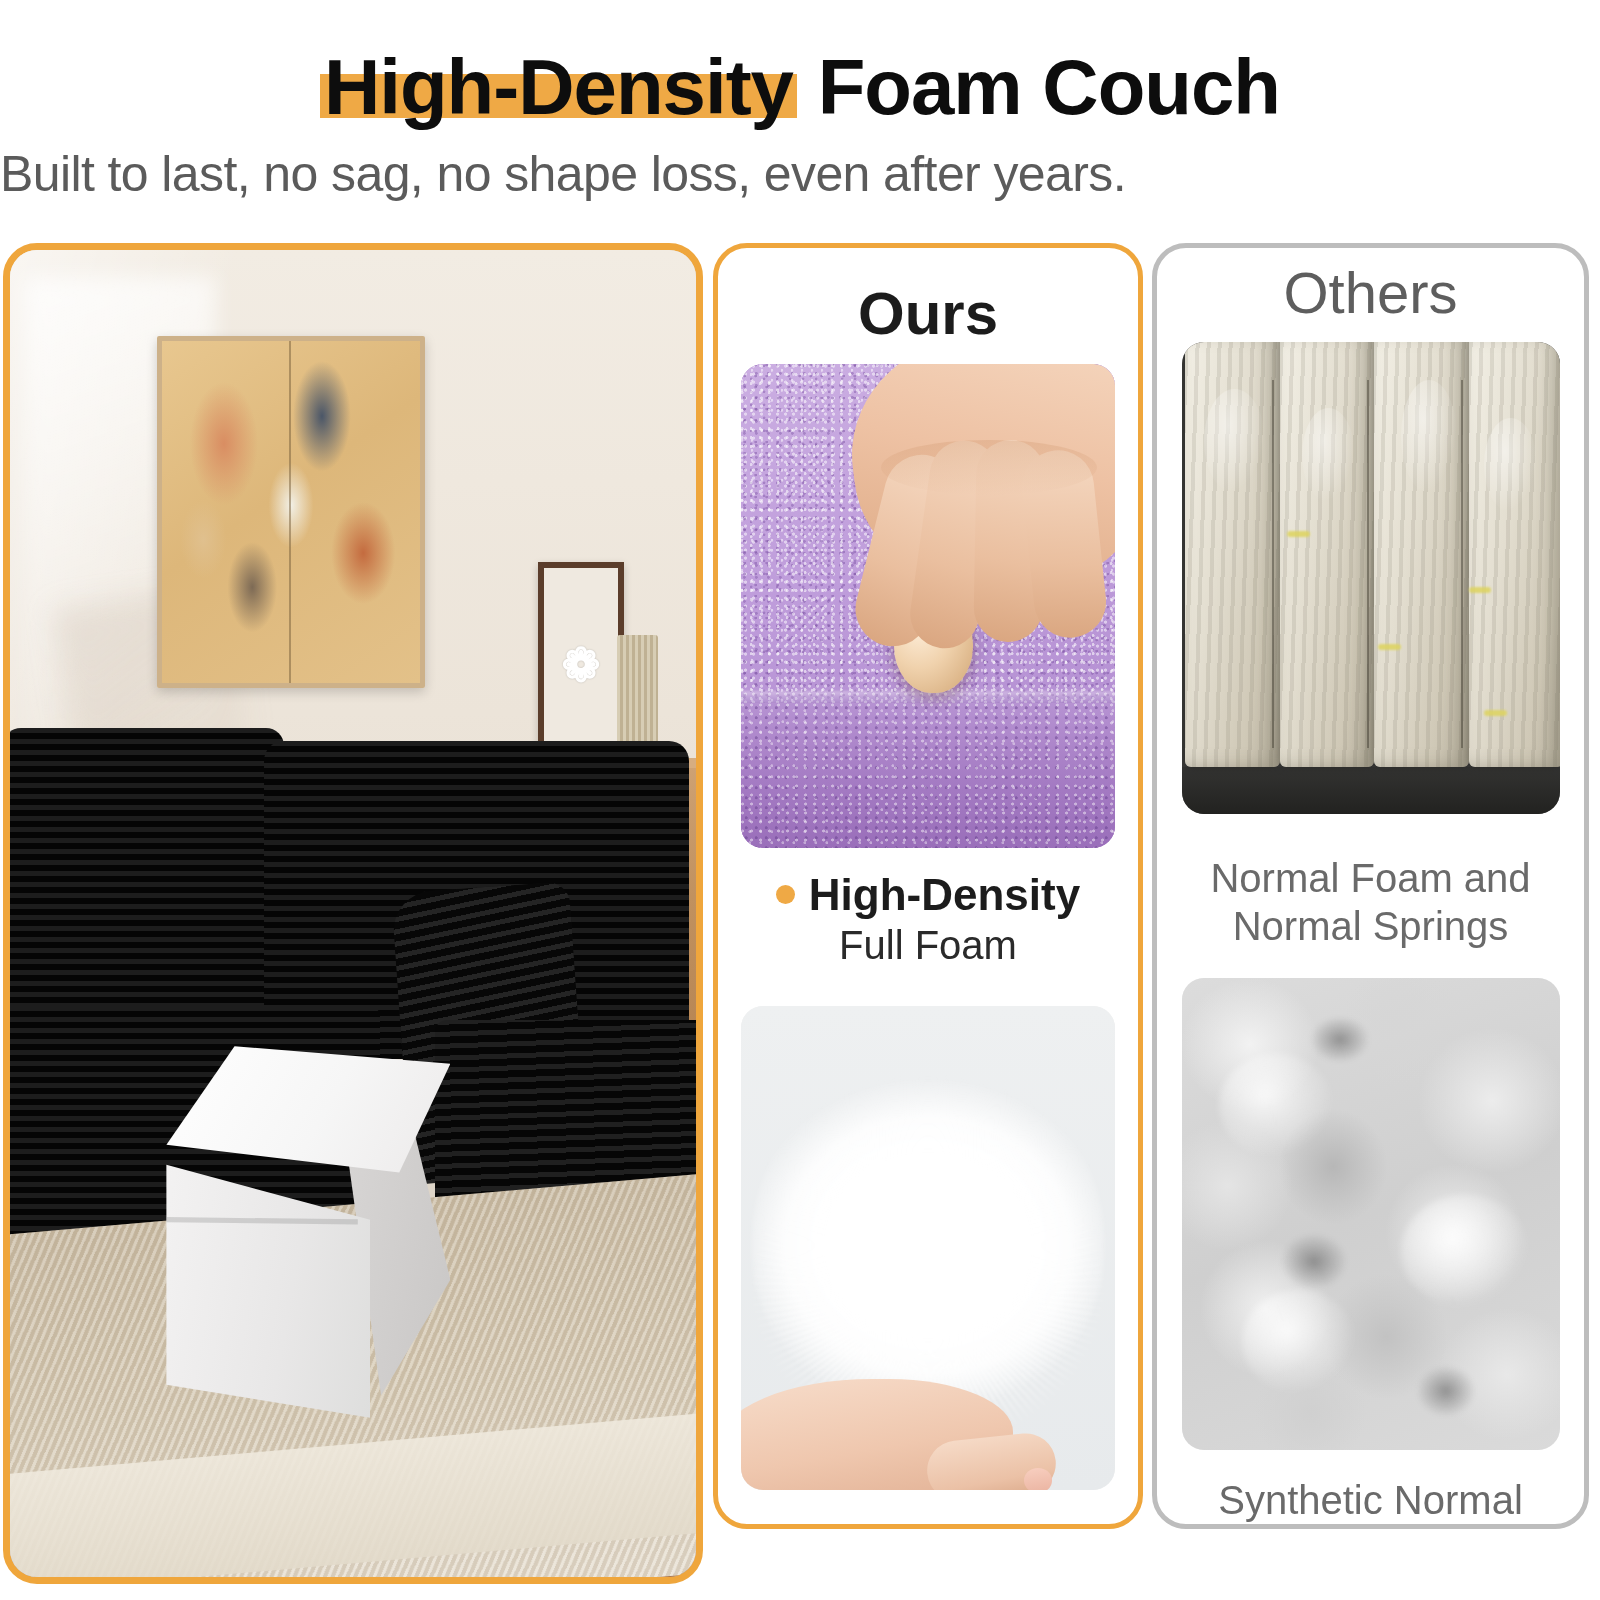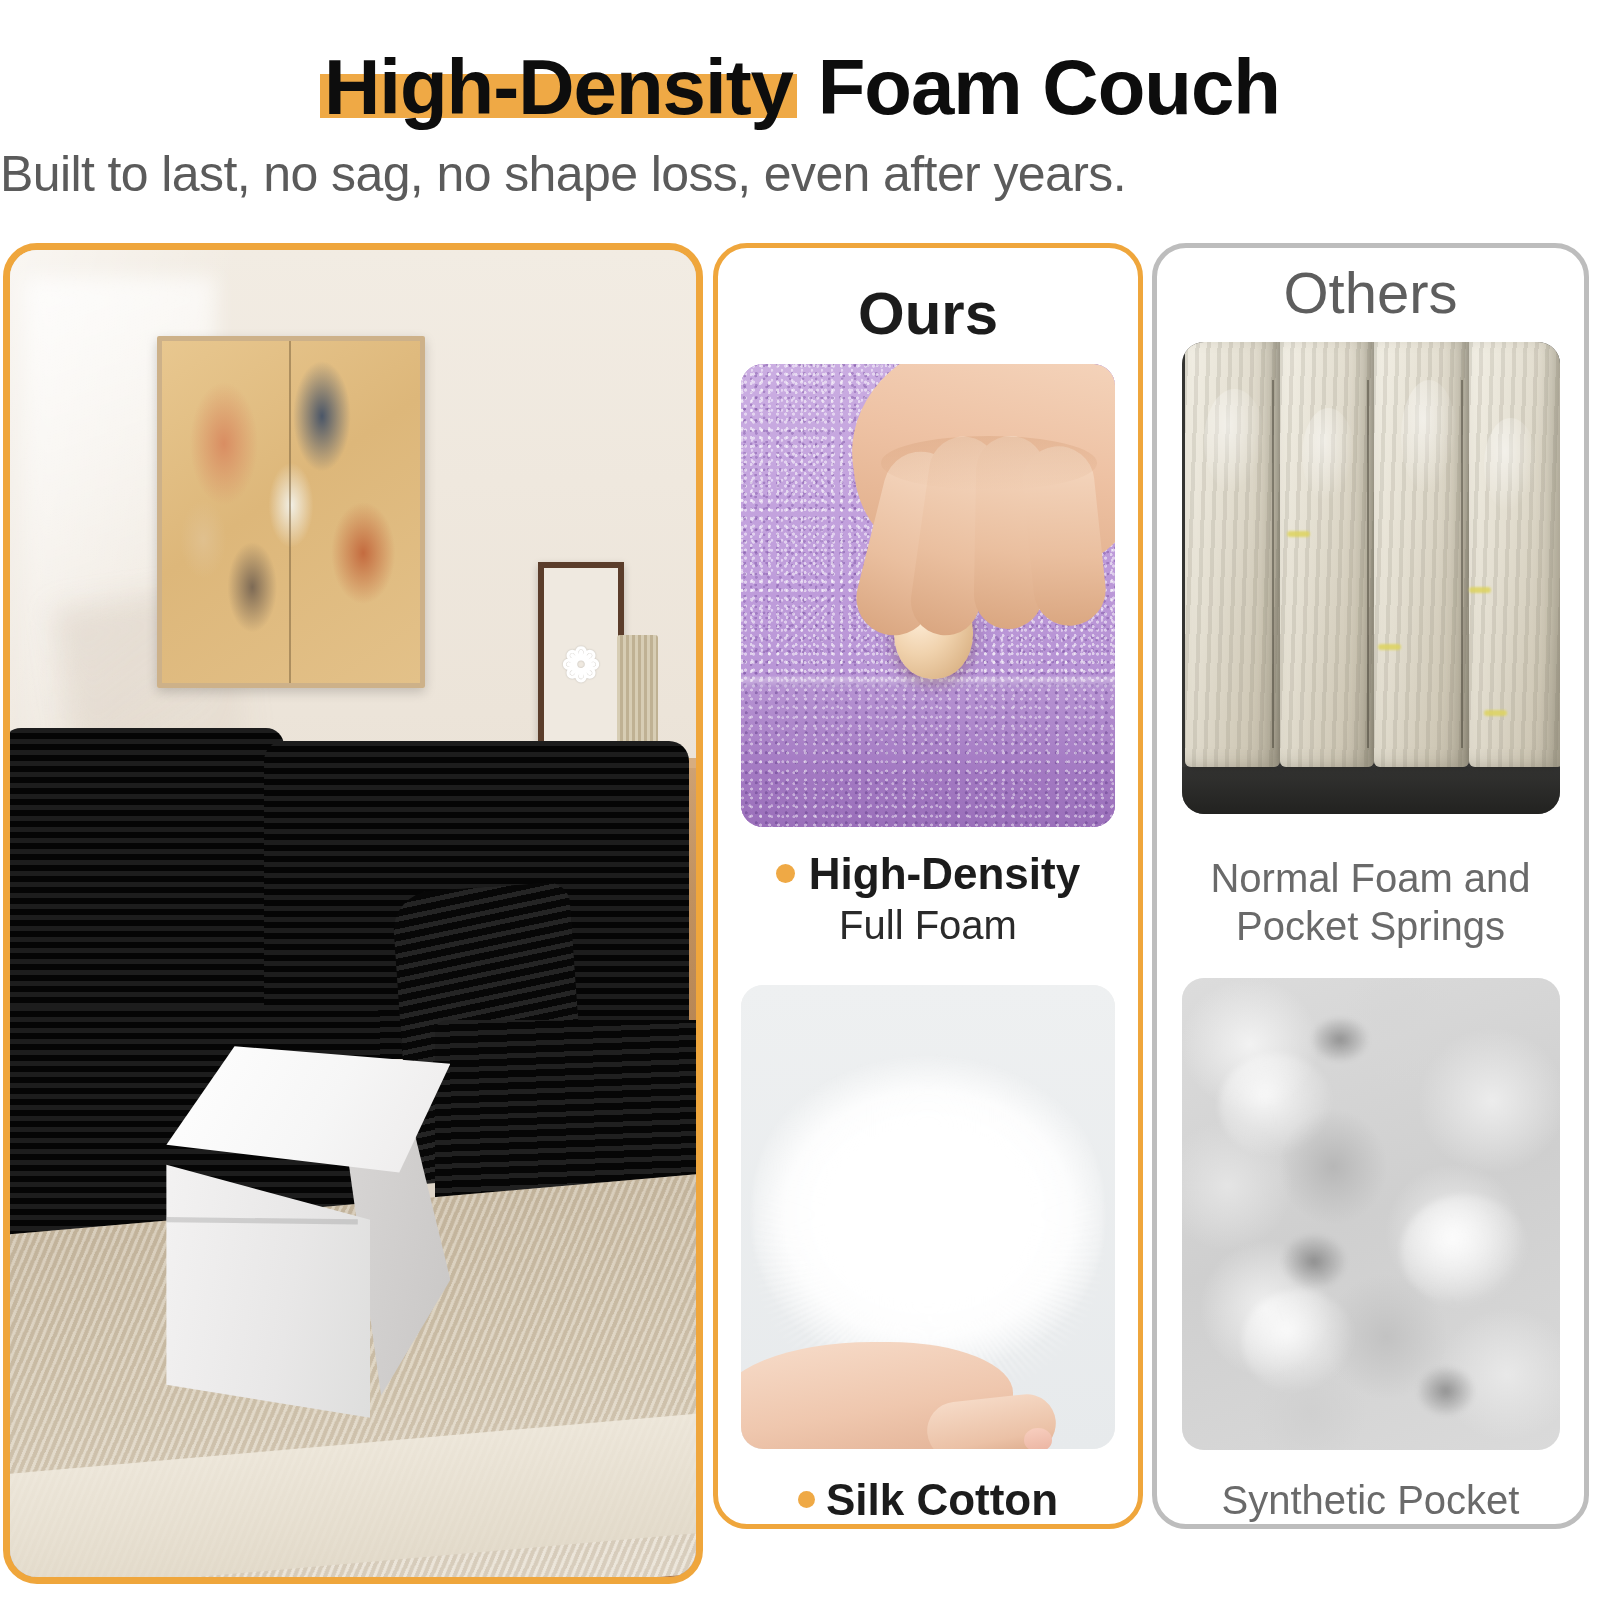--- a/index.html
+++ b/index.html
@@ -490,23 +490,20 @@
         <div class="silk-puff"></div>
         <div class="silk-fuzz"></div>
         <div class="silk-hand">
           <div class="silk-palm"></div>
           <div class="silk-finger"></div>
           <div class="silk-nail"></div>
         </div>
       </div>
     </div>
 
-    <div class="cap" style="margin-top:26px;">
-      <div class="cap-main-ours"><span class="dot dot-sm"></span><span>Silk Cotton</span></div>
-    </div>
   </div>
 
   <div class="cmp cmp-others">
     <div class="cmp-head cmp-head-others">Others</div>
 
     <div class="media media-others">
       <div class="springs">
         <div class="spring-col sc1"></div>
         <div class="spring-col sc2"></div>
         <div class="spring-col sc3"></div>
@@ -521,32 +518,32 @@
         <div class="spring-yellow" style="left:28%;top:40%;"></div>
         <div class="spring-yellow" style="left:52%;top:64%;"></div>
         <div class="spring-yellow" style="left:76%;top:52%;"></div>
         <div class="spring-yellow" style="left:80%;top:78%;"></div>
         <div class="spring-dark"></div>
       </div>
     </div>
 
     <div class="cap" style="margin-top:40px;">
       <div class="cap-others">Normal Foam and</div>
-      <div class="cap-others">Pocket Springs</div>
+      <div class="cap-others">Normal Springs</div>
     </div>
 
     <div class="media media-others" style="margin-top:28px;">
       <div class="synth">
         <div class="synth-wisp" style="left:10%;top:16%;width:30%;height:22%;"></div>
         <div class="synth-wisp" style="left:58%;top:46%;width:34%;height:24%;"></div>
         <div class="synth-wisp" style="left:16%;top:66%;width:30%;height:22%;"></div>
         <div class="synth-dark" style="left:34%;top:8%;width:16%;height:10%;"></div>
         <div class="synth-dark" style="left:26%;top:54%;width:18%;height:12%;"></div>
         <div class="synth-dark" style="left:62%;top:82%;width:16%;height:11%;"></div>
       </div>
     </div>
 
     <div class="cap" style="margin-top:26px;">
-      <div class="cap-others">Synthetic Pocket</div>
+      <div class="cap-others">Synthetic Normal</div>
     </div>
   </div>
 
 </div>
 
 </body></html>

